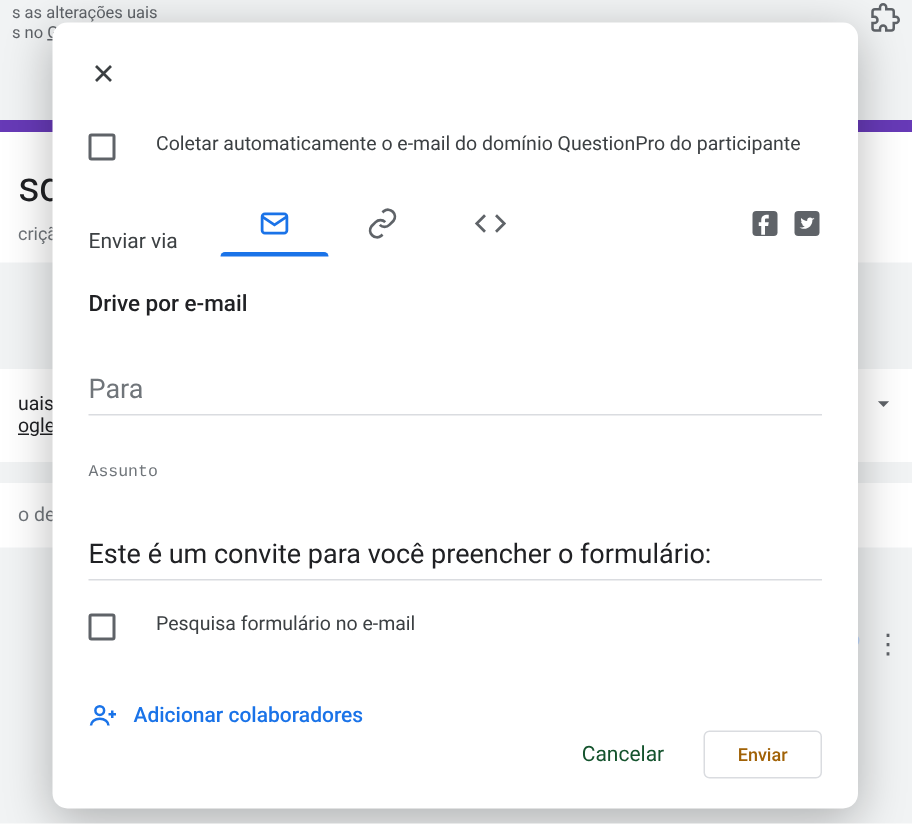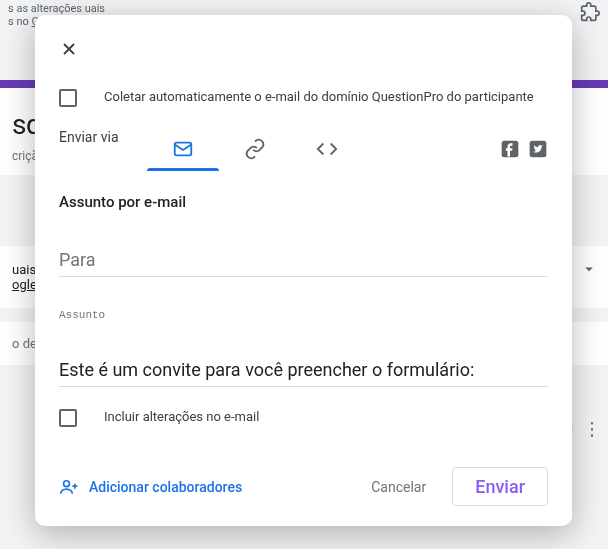--- a/index.html
+++ b/index.html
@@ -93,21 +93,21 @@
     flex-shrink:0;
   }
   .chk-label { font-size: 13px; color: #3c4043; }
 
   .tabs-row {
     display:flex;
     align-items:center;
     margin-top: 22px;
     border-bottom: 0;
   }
-  .tabs-left { display:flex; align-items:flex-start; }
+  .tabs-left { display:flex; align-items:flex-end; }
   .send-via-label { font-size:14px; color:#3c4043; margin-right: 28px; }
   .tab {
     width: 72px;
     height: 40px;
     display:flex;
     align-items:center;
     justify-content:center;
     color:#5f6368;
     cursor:pointer;
     position:relative;
@@ -141,47 +141,48 @@
     font-size:18px;
     color:#202124;
     outline:none;
     font-family:inherit;
     background:transparent;
   }
   .field-input::placeholder { color:#70757a; }
 
   .actions-row {
     display:flex;
-    align-items:center;
+    align-items:flex-start;
     margin-top: 40px;
+    flex-direction: column;
   }
   .add-collab {
     display:flex;
     align-items:center;
     gap:10px;
     color:#1a73e8;
     font-size:14px;
     cursor:pointer;
     font-weight:500;
   }
   .actions-right { margin-left:auto; display:flex; gap:8px; align-items:center; }
   .btn-text {
     padding: 8px 18px;
     font-size:14px;
-    color:#737373;
+    color:#14532d;
     cursor:pointer;
     border-radius:4px;
     border:0;
     background:transparent;
     font-family:inherit;
   }
   .btn-primary {
     padding: 8px 22px;
-    font-size:18px;
-    color:#8b5cf6;
+    font-size:12px;
+    color:#a16207;
     background:#fff;
     border:1px solid #dadce0;
     border-radius:4px;
     cursor:pointer;
     font-weight:500;
     font-family:inherit;
   }
 </style>
 </head>
 <body>
@@ -260,37 +261,37 @@
       </div>
       <div class="social-btn">
         <svg viewBox="0 0 24 24" fill="#5f6368">
             <rect x="2" y="2" width="20" height="20" rx="3"></rect>
             <path fill="#fff" d="M18 8.3c-.4.2-.9.3-1.4.4.5-.3.9-.8 1-1.3-.5.3-1 .5-1.5.6-.4-.5-1-.8-1.7-.8-1.3 0-2.3 1-2.3 2.3 0 .2 0 .4.1.5-1.9-.1-3.6-1-4.7-2.4-.2.3-.3.7-.3 1.1 0 .8.4 1.5 1 1.9-.4 0-.7-.1-1-.3 0 1.1.8 2 1.8 2.3-.2.1-.4.1-.6.1-.1 0-.3 0-.4-.1.3.9 1.2 1.6 2.2 1.6-.8.6-1.8 1-2.9 1H6c1 .7 2.3 1 3.6 1 4.3 0 6.7-3.6 6.7-6.7v-.3c.5-.3.9-.7 1.2-1.2z"></path>
           </svg>
       </div>
     </div>
   </div>
 
-  <div class="section-heading">Assunto por e-mail</div>
+  <div class="section-heading">Drive por e-mail</div>
 
   <div class="field-wrap">
     <input class="field-input" placeholder="Para" style="">
   </div>
 
   <div class="field-wrap">
     <span class="field-label">Assunto</span>
   </div>
 
   <div class="field-wrap">
     <input class="field-input" value="Este é um convite para você preencher o formulário:" style="">
   </div>
 
   <div class="chk-row" style="margin-top:22px;">
     <div class="chkbox"></div>
-    <div class="chk-label">Incluir alterações no e-mail</div>
+    <div class="chk-label">Pesquisa formulário no e-mail</div>
   </div>
 
   <div class="actions-row">
     <div class="add-collab">
       <svg width="20" height="20" viewBox="0 0 24 24" fill="none" stroke="#1a73e8" stroke-width="2">
           <circle cx="9" cy="8" r="3.5"></circle>
           <path d="M2 20c0-3 3-5.5 7-5.5s7 2.5 7 5.5"></path>
           <path d="M19 8v6M16 11h6"></path>
         </svg>
       <span>Adicionar colaboradores</span>

